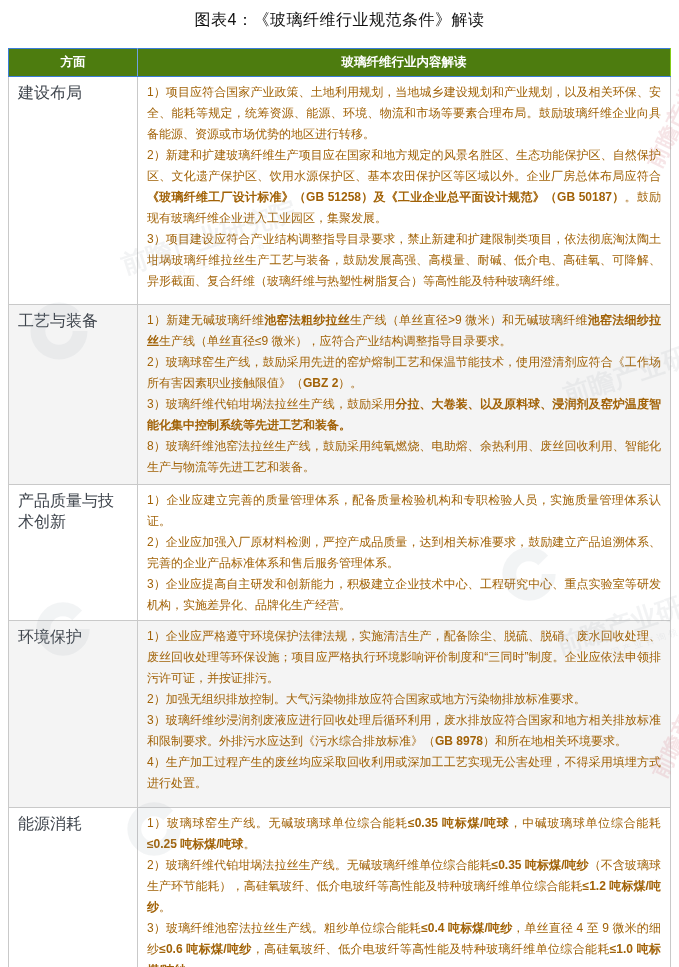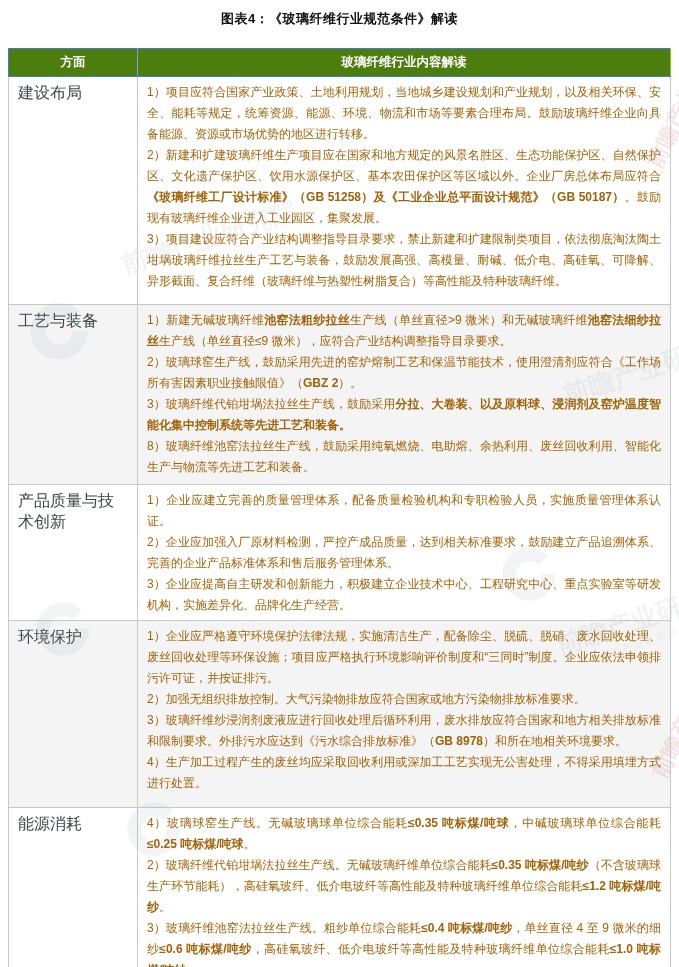--- a/index.html
+++ b/index.html
@@ -5,21 +5,21 @@
   html,body{margin:0;padding:0;background:#ffffff;}
   body{
     position:relative;
     width:679px;height:967px;
     font-family:"Liberation Sans","DejaVu Sans",sans-serif;
     color:#40464e;
     overflow:hidden;
   }
   .page-title{
     position:absolute;top:10px;left:0;width:679px;
-    text-align:center;font-size:13px;font-weight:bold;color:#111111;
+    text-align:center;font-size:16px;font-weight:normal;color:#111111;
     letter-spacing:.5px;
   }
   .table-wrap{position:absolute;top:48px;left:8px;width:663px;}
   table.spec{
     width:663px;border-collapse:collapse;table-layout:fixed;
     font-size:12px;
   }
   table.spec col.c1{width:129px;}
   table.spec th{
     background:#4d7c0f;color:#ffffff;font-weight:bold;
@@ -139,21 +139,21 @@
           <td class="content-cell">
             <p><span>1）企业应严格遵守环境保护法律法规，实施清洁生产，配备除尘、脱硫、脱硝、废水回收处理、废丝回收处理等环保设施；项目应严格执行环境影响评价制度和“三同时”制度。企业应依法申领排污许可证，并按证排污。</span></p>
             <p><span>2）加强无组织排放控制。大气污染物排放应符合国家或地方污染物排放标准要求。</span></p>
             <p><span>3）玻璃纤维纱浸润剂废液应进行回收处理后循环利用，废水排放应符合国家和地方相关排放标准和限制要求。外排污水应达到《污水综合排放标准》（</span><b>GB 8978</b><span>）和所在地相关环境要求。</span></p>
             <p><span>4）生产加工过程产生的废丝均应采取回收利用或深加工工艺实现无公害处理，不得采用填埋方式进行处置。</span></p>
           </td>
         </tr>
         <tr>
           <td class="aspect-cell">能源消耗</td>
           <td class="content-cell">
-            <p><span>4）玻璃球窑生产线。无碱玻璃球单位综合能耗</span><b>≤0.35 吨标煤/吨球</b><span>，中碱玻璃球单位综合能耗</span><b>≤0.25 吨标煤/吨球</b><span>。</span></p>
+            <p><span>1）玻璃球窑生产线。无碱玻璃球单位综合能耗</span><b>≤0.35 吨标煤/吨球</b><span>，中碱玻璃球单位综合能耗</span><b>≤0.25 吨标煤/吨球</b><span>。</span></p>
             <p><span>2）玻璃纤维代铂坩埚法拉丝生产线。无碱玻璃纤维单位综合能耗</span><b>≤0.35 吨标煤/吨纱</b><span>（不含玻璃球生产环节能耗），高硅氧玻纤、低介电玻纤等高性能及特种玻璃纤维单位综合能耗</span><b>≤1.2 吨标煤/吨纱</b><span>。</span></p>
             <p><span>3）玻璃纤维池窑法拉丝生产线。粗纱单位综合能耗</span><b>≤0.4 吨标煤/吨纱</b><span>，单丝直径 4 至 9 微米的细纱</span><b>≤0.6 吨标煤/吨纱</b><span>，高硅氧玻纤、低介电玻纤等高性能及特种玻璃纤维单位综合能耗</span><b>≤1.0 吨标煤/吨纱</b><span>。</span></p>
           </td>
         </tr>
       </tbody>
   </table>
 </div>
 
 <div class="footer">
   <span>资料来源：前瞻产业研究院</span>

